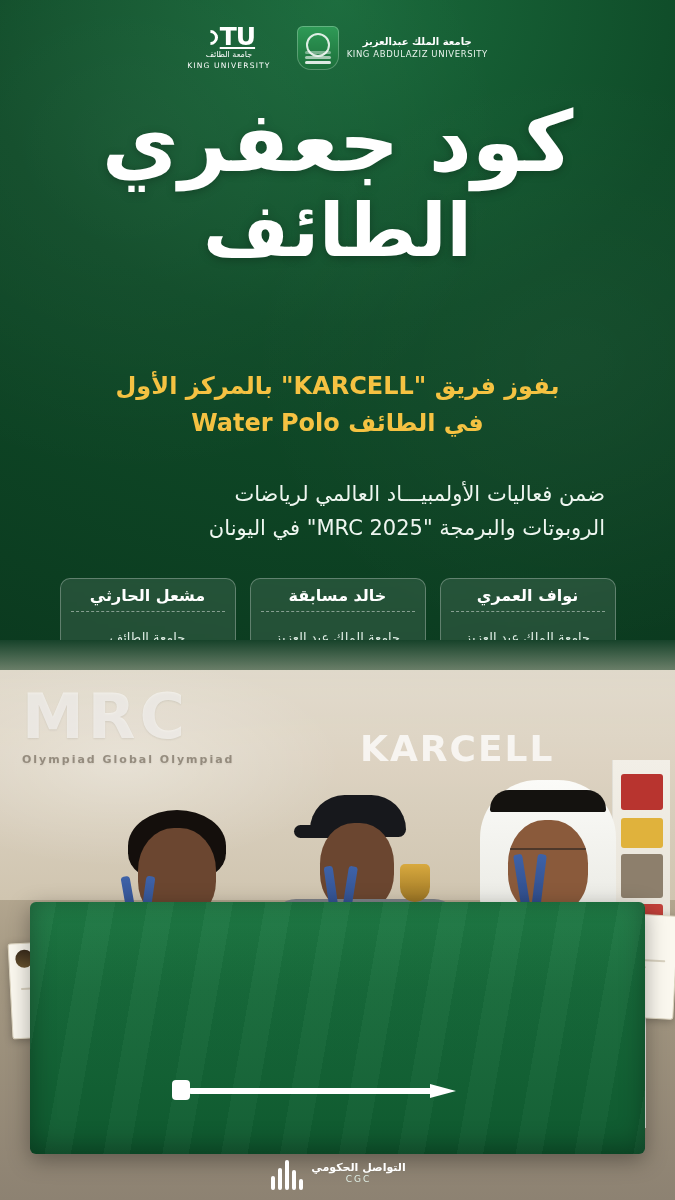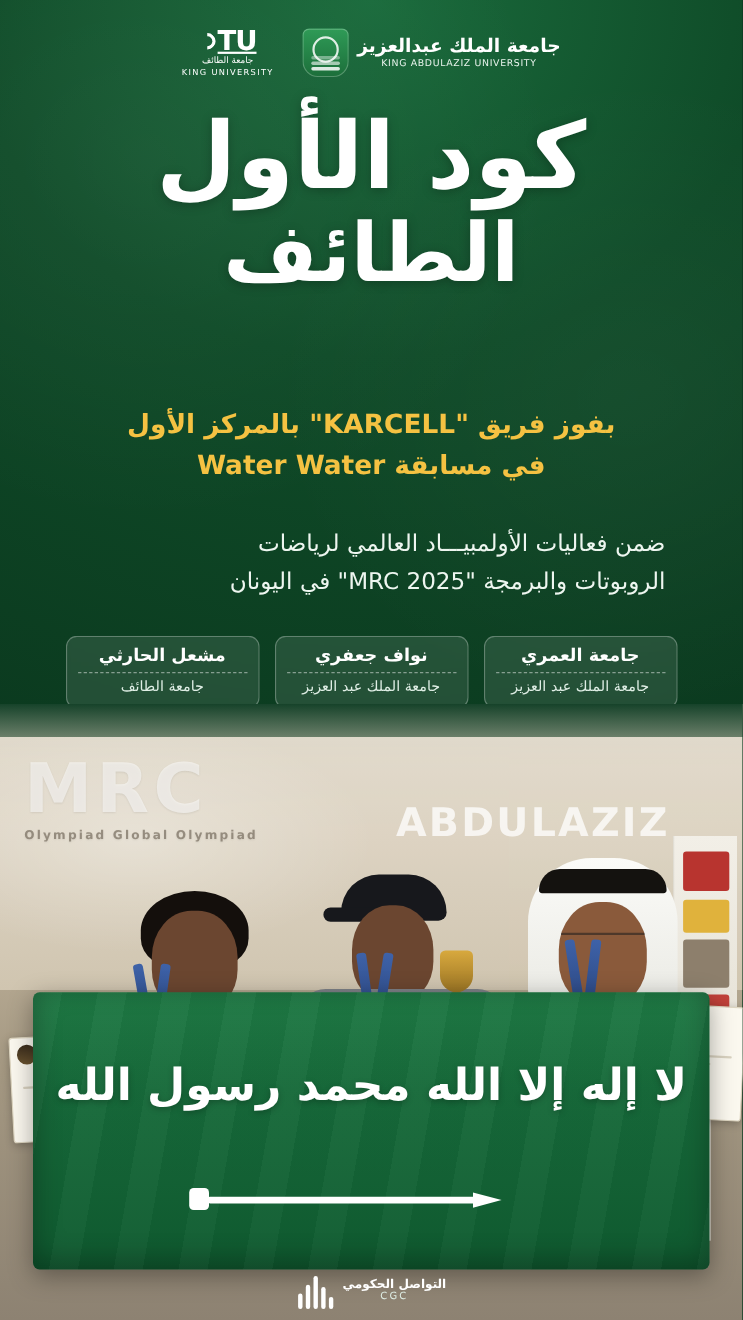--- a/index.html
+++ b/index.html
@@ -45,21 +45,21 @@
     width:20px; height:20px; border-radius:50%;
     border:2px solid rgba(255,255,255,0.85);
   }
   .kau-emblem:after {
     content:"";
     position:absolute; left:50%; bottom:6px; transform:translateX(-50%);
     width:26px; height:3px; background:rgba(255,255,255,0.85); border-radius:2px;
     box-shadow:0 -5px 0 rgba(255,255,255,0.6), 0 -10px 0 rgba(255,255,255,0.4);
   }
   .kau-text { text-align:center; line-height:1.25; }
-  .kau-ar { font-size:17px; color:#ffffff; font-weight:700; letter-spacing:0; }
+  .kau-ar { font-size:10px; color:#ffffff; font-weight:700; letter-spacing:0; }
   .kau-en { font-size:8.5px; color:#e8f3ec; letter-spacing:0.6px; direction:ltr; }
 
   .logo-tu { display:flex; flex-direction:column; align-items:center; gap:2px; }
   .tu-mark { display:flex; align-items:flex-end; gap:2px; }
   .tu-letters { font-size:25px; font-weight:800; color:#ffffff; line-height:0.85; letter-spacing:-1px; direction:ltr;text-decoration:underline;}
   .tu-arc {
     width:15px; height:15px; border:3px solid #ffffff; border-radius:50%;
     border-left-color:transparent; border-bottom-color:transparent;
     transform:rotate(45deg); margin-bottom:3px;
   }
@@ -115,21 +115,21 @@
     border:1px solid rgba(255,255,255,0.28);
     border-radius:10px;
     padding:7px 10px 9px;
     text-align:center;
     backdrop-filter:blur(2px);
   }
   .member .name {
     color:#ffffff; font-size:16px; font-weight:700; line-height:1.3;
     padding-bottom:4px;
     border-bottom:1px dashed rgba(255,255,255,0.45);
-    margin-bottom:5px;
+    margin-bottom:18px;
   }
   .member .uni { color:#dfeee5; font-size:13px; line-height:1.3; }
 
   
   .photo {
     position:absolute; left:0; right:0; bottom:0; height:560px;
     overflow:hidden;
   }
   .photo-bg {
     position:absolute; inset:0;
@@ -328,58 +328,58 @@
     <div class="logo-kau">
       <div class="kau-text">
         <div class="kau-ar">جامعة الملك عبدالعزيز</div>
         <div class="kau-en">KING ABDULAZIZ UNIVERSITY</div>
       </div>
       <div class="kau-emblem"></div>
     </div>
   </div>
 
   <div class="headline">
-    <div class="l1">كود الأول</div>
+    <div class="l1">كود جعفري</div>
     <div class="l2">الطائف</div>
   </div>
 
   <div class="subtitle">
     <span class="ln">بفوز فريق "KARCELL" بالمركز الأول</span>
-    <span class="ln">في مسابقة Water Water</span>
+    <span class="ln">في الطائف Water Polo</span>
   </div>
 
   <div class="description">
     <span class="ln">ضمن فعاليات الأولمبيـــاد العالمي لرياضات</span>
     <span class="ln">الروبوتات والبرمجة "MRC 2025" في اليونان</span>
   </div>
 
   <div class="members">
     <div class="member">
       <div class="name">مشعل الحارثي</div>
       <div class="uni">جامعة الطائف</div>
     </div>
     <div class="member">
-      <div class="name">نواف جعفري</div>
+      <div class="name">خالد مسابقة</div>
       <div class="uni">جامعة الملك عبد العزيز</div>
     </div>
     <div class="member">
-      <div class="name">جامعة العمري</div>
+      <div class="name">نواف العمري</div>
       <div class="uni">جامعة الملك عبد العزيز</div>
     </div>
   </div>
 
   <div class="photo">
     <div class="photo-bg"></div>
     <div class="backdrop-band"></div>
 
     <div class="mrc-wm">
       <span>MRC</span>
       <small>Olympiad Global Olympiad</small>
     </div>
-    <div class="sponsors-wm">ABDULAZIZ</div>
+    <div class="sponsors-wm">KARCELL</div>
 
     <div class="poster-strip">
       <div class="sq ps1"></div>
       <div class="sq ps2"></div>
       <div class="sq ps3"></div>
       <div class="sq ps4"></div>
       <div class="sq ps5"></div>
     </div>
 
     <div class="person p1">
@@ -447,21 +447,20 @@
       <span class="ribbon"></span>
       <span class="ttl">CERTIFICATE</span>
       <span class="lines">
           <i></i>
           <i></i>
           <i></i>
         </span>
     </div>
 
     <div class="flag">
-      <div class="shahada">لا إله إلا الله محمد رسول الله</div>
       <div class="sword">
         <span class="hilt"></span>
         <span class="blade"></span>
         <span class="tip"></span>
       </div>
     </div>
   </div>
 
   <div class="footer">
     <div class="cgc-mark">

